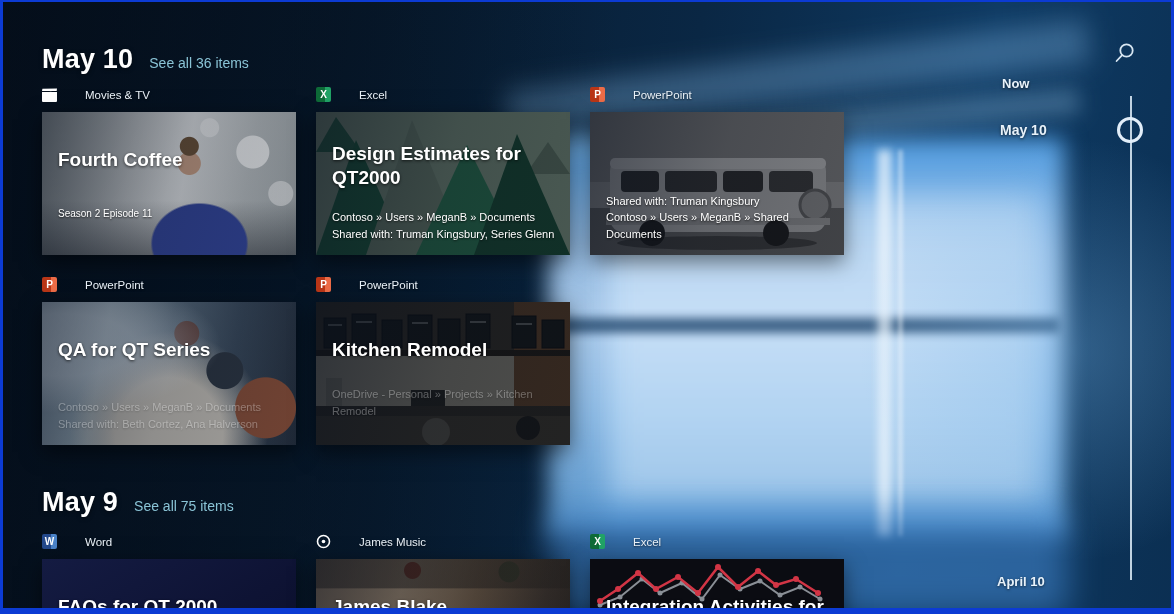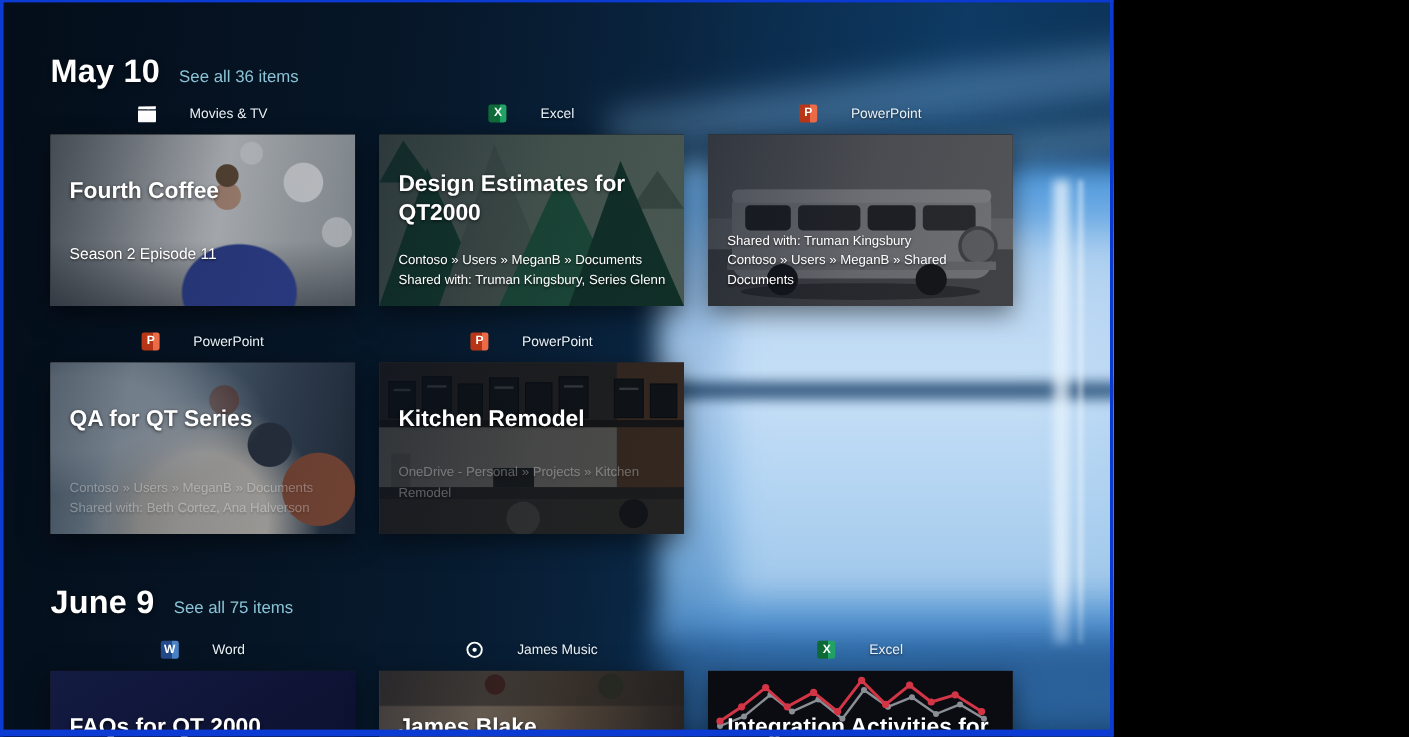--- a/index.html
+++ b/index.html
@@ -1,19 +1,19 @@
 <!DOCTYPE html>
 <html><head>
 <meta charset="utf-8">
 <style>
   * { margin:0; padding:0; box-sizing:border-box; }
   html,body { width:1174px; height:614px; background:#000; }
   body { font-family:"Liberation Sans","DejaVu Sans",sans-serif; }
 
-  .stage { position:relative; width:928px; height:614px; overflow:hidden;
+  .stage { position:relative; width:1174px; height:614px; overflow:hidden;
            background:linear-gradient(100deg,#050f1d 0%,#071a2e 28%,#0a2744 55%,#0e3a63 78%,#0b2f52 100%); }
 
   
   .wp { position:absolute; pointer-events:none; }
   .wp-window { left:548px; top:138px; width:516px; height:398px; filter:blur(11px);
     background:linear-gradient(180deg,#4f9ade 0%,#9cc4ec 28%,#aed0f2 46%,#8cbdea 70%,#5b9bd4 100%); }
   .wp-pane   { left:610px; top:195px; width:430px; height:305px; background:rgba(232,243,252,.42); filter:blur(15px); }
   .wp-cross  { left:548px; top:318px; width:512px; height:15px; background:#33587e; filter:blur(5px); opacity:.92; }
   .wp-mull   { left:878px; top:150px; width:13px; height:386px; background:rgba(238,246,252,.75); filter:blur(4px); }
   .wp-mull2  { left:899px; top:150px; width:3px; height:386px; background:rgba(255,255,255,.7); filter:blur(2px); }
@@ -32,38 +32,38 @@
   .edge-l { left:0; top:0; width:3px; height:614px; }
   .edge-r { right:0; top:0; width:3px; height:614px; }
 
   
   .section-head { position:absolute; display:flex; align-items:baseline; gap:16px; z-index:5; }
   .date-head { color:#fff; font-size:27px; font-weight:700; letter-spacing:.2px; text-shadow:0 1px 4px rgba(0,0,0,.5); }
   .see-all   { color:#8ac4d6; font-size:14px; cursor:pointer; }
 
   
   .unit { position:absolute; width:254px; z-index:5; }
-  .applabel { display:flex; align-items:center; gap:28px; height:17px; margin-bottom:9px;justify-content:center; }
+  .applabel { display:flex; align-items:center; gap:28px; height:17px; margin-bottom:9px; }
   .applabel .txt { color:#e9f1f8; font-size:11.5px; text-shadow:0 1px 2px rgba(0,0,0,.6); }
   .appicon { width:15px; height:15px; display:flex; align-items:center; justify-content:center;
              color:#fff; font-size:10px; font-weight:700; border-radius:2px; flex:0 0 auto; line-height:1; }
   .icon-excel      { background:linear-gradient(90deg,#0e6b38 62%,#21a366 62%); }
   .icon-powerpoint { background:linear-gradient(90deg,#b93617 62%,#ed6c47 62%); }
   .icon-word       { background:linear-gradient(90deg,#24498c 62%,#4b83c8 62%); }
   .icon-plain      { background:transparent; }
 
   .card { position:relative; width:254px; height:143px; overflow:hidden; cursor:pointer;
           box-shadow:0 7px 20px rgba(0,0,0,.5); background:#222;padding-left:44px; }
   .card svg.thumb { position:absolute; inset:0; width:100%; height:100%; }
   .overlay { position:absolute; inset:0;
              background:linear-gradient(105deg, rgba(8,16,30,.55) 0%, rgba(8,16,30,.3) 50%, rgba(8,16,30,.2) 100%); }
   .card-title { position:absolute; left:16px; right:14px; top:36px; color:#fff; font-size:19px;
                 font-weight:700; line-height:1.28; text-shadow:0 1px 3px rgba(0,0,0,.7); }
   .card-title.two-line { top:30px; }
-  .card-sub  { position:absolute; left:16px; right:12px; bottom:36px; color:#fff; font-size:13px;
+  .card-sub  { position:absolute; left:16px; right:12px; bottom:36px; color:#fff; font-size:10px;
                text-shadow:0 1px 2px rgba(0,0,0,.7); }
   .card-path { position:absolute; left:16px; right:10px; bottom:13px; color:#fff; font-size:11px;
                line-height:1.5; text-shadow:0 1px 2px rgba(0,0,0,.7); }
   .card-path.faint { opacity:.3; }
   .card-path.single { bottom:26px; }
 
   
   .bg-coffee { background:
       radial-gradient(circle at 83% 28%, rgba(255,255,255,.75) 0 16px, rgba(255,255,255,0) 17px),
       radial-gradient(circle at 94% 57%, rgba(255,255,255,.5) 0 12px, rgba(255,255,255,0) 13px),
@@ -249,21 +249,21 @@
       </svg>
       <div class="overlay"></div>
       <div class="card-title">Kitchen Remodel</div>
       <div class="card-path faint single">
         <div>OneDrive - Personal » Projects » Kitchen Remodel</div>
       </div>
     </div>
   </div>
 
   <div class="section-head" style="left:42px; top:487px;">
-    <div class="date-head">June 9</div>
+    <div class="date-head">May 9</div>
     <div class="see-all">See all 75 items</div>
   </div>
 
   <div class="unit" style="left:42px; top:533px;">
     <div class="applabel">
       <span class="appicon icon-word">W</span>
       <span class="txt">Word</span>
     </div>
     <div class="card">
       <div style="position:absolute;inset:0" class="bg-word"></div>

